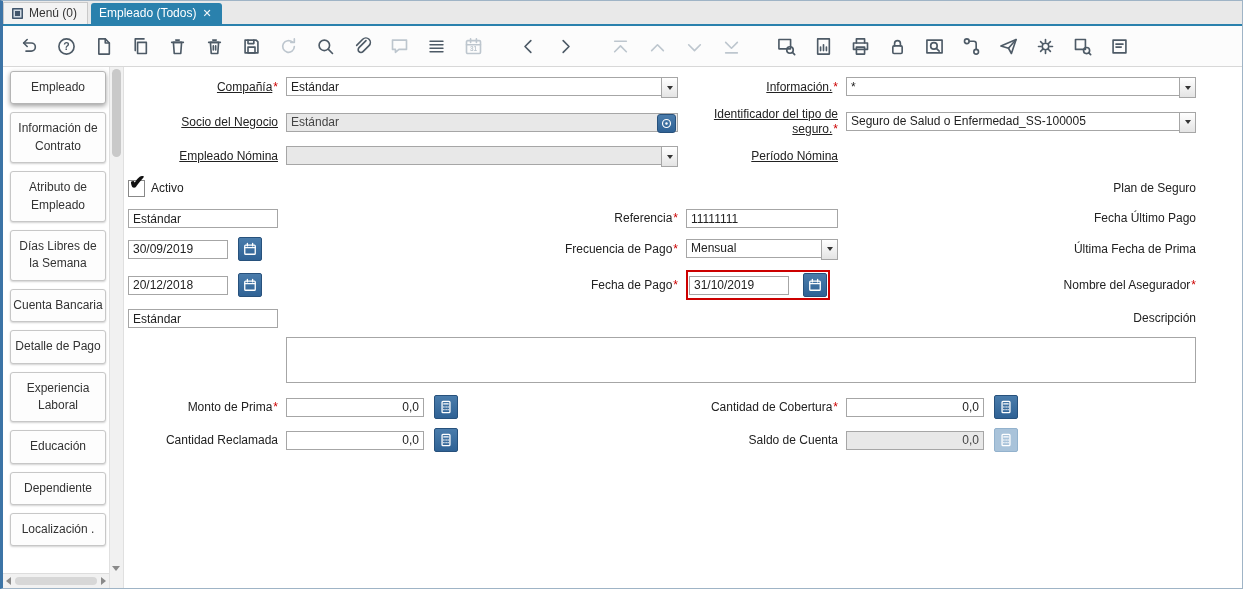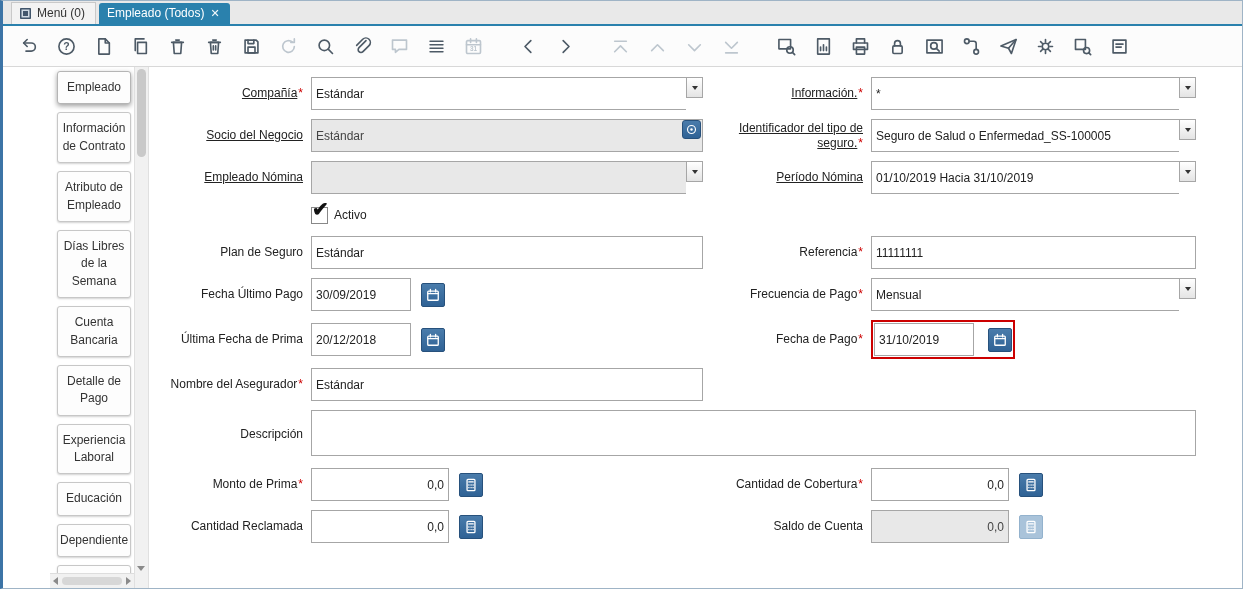--- a/index.html
+++ b/index.html
@@ -1,42 +1,42 @@
 <!DOCTYPE html>
 <html><head>
 <meta charset="utf-8">
 <style>
   html,body{margin:0;padding:0;background:#cfd6dc;}
   body{font-family:"Liberation Sans",sans-serif;font-size:12px;color:#222;}
   .window{width:1243px;height:589px;background:#fff;position:relative;box-sizing:border-box;
           border:1px solid #9fb4c6;border-left:3px solid #3c74a6;overflow:hidden;display:flex;flex-direction:column;}
 
   
-  .tabbar{height:23px;background:#e9e9e9;display:flex;align-items:flex-end;padding-left:8px;gap:3px;
+  .tabbar{height:23px;background:#e9e9e9;display:flex;align-items:flex-end;padding-left:0;gap:3px;
           border-bottom:2px solid #2a81ad;flex:none;}
   .wtab{display:flex;align-items:center;gap:6px;padding:3px 10px 4px 8px;white-space:nowrap;cursor:pointer;}
   .wtab.menu{background:#f3f3f3;border:1px solid #c9c9c9;border-bottom:none;color:#333;}
   .wtab.active{background:#2a81ad;color:#fff;border-radius:3px 3px 0 0;}
   .menu-ico{width:11px;height:11px;background:#41556b;display:inline-block;border-radius:1px;
             box-shadow:inset 0 0 0 1.5px #41556b, inset 0 0 0 3px #cfd9e2;}
   .wtab .x{font-size:11px;line-height:1;opacity:.95;}
 
   
   .toolbar{height:40px;background:#fcfcfc;border-bottom:1px solid #d8d8d8;display:flex;align-items:center;
            padding:0 14px;gap:13px;flex:none;}
   .tbi{width:24px;height:24px;display:flex;align-items:center;justify-content:center;cursor:pointer;flex:none;}
   .tbi svg{width:21px;height:21px;stroke:#4d5a66;fill:none;stroke-width:1.4;stroke-linecap:round;stroke-linejoin:round;}
   .tbi svg .f{fill:#4d5a66;stroke:none;font-family:"Liberation Sans",sans-serif;font-weight:bold;}
   .tbi.dis svg{stroke:#bdc6ce;}
   .tbi.dis svg .f{fill:#bdc6ce;}
   .gap{margin-left:18px;}
 
   
   .content{flex:1;display:flex;min-height:0;}
-  .sidebar{width:84px;flex:none;display:flex;flex-direction:column;background:#fff;margin-left:47px;}
+  .sidebar{width:106px;flex:none;display:flex;flex-direction:column;background:#fff;}
   .side-tabs{flex:1;overflow:hidden;display:flex;flex-direction:column;gap:8px;padding:4px 3px 4px 7px;}
   .side-tab{border:1px solid #c7c7c7;border-radius:3px;background:#fdfdfd;text-align:center;color:#333;
             padding:7px 2px;line-height:1.45;cursor:pointer;box-shadow:0 1px 2px rgba(0,0,0,.18);}
   .side-tab.active{box-shadow:0 2px 5px rgba(0,0,0,.38);border-color:#b5b5b5;}
   .hscroll{height:14px;flex:none;background:#f1f1f1;border-top:1px solid #ddd;display:flex;align-items:center;
            justify-content:space-between;padding:0 3px;}
   .vscroll{width:13px;flex:none;background:#f1f1f1;border-left:1px solid #e0e0e0;border-right:1px solid #e0e0e0;
            position:relative;}
   .vthumb{position:absolute;top:2px;left:2px;right:2px;height:88px;background:#c9c9c9;border-radius:5px;cursor:pointer;}
   .vs-down{position:absolute;bottom:3px;left:2px;cursor:pointer;}
@@ -45,21 +45,21 @@
   .arr-right{width:0;height:0;border-top:4px solid transparent;border-bottom:4px solid transparent;border-left:5px solid #8a8a8a;cursor:pointer;}
   .hthumb{height:8px;flex:1;margin:0 4px;background:#d7d7d7;border-radius:4px;cursor:pointer;}
 
   
   .main{flex:1;background:#fff;padding:10px 46px 0 4px;overflow:hidden;}
   .form-grid{display:grid;grid-template-columns:150px 392px 152px 1fr;column-gap:8px;row-gap:9px;align-items:center;}
   .lbl{text-align:right;color:#222;line-height:1.25;}
   .lbl .link{text-decoration:underline;cursor:pointer;}
   .req{color:#cc0000;padding-left:1px;}
 
-  .txt{width:100%;box-sizing:border-box;height:33px;border:1px solid #a6a6a6;padding:1px 4px;
+  .txt{width:100%;box-sizing:border-box;height:19px;border:1px solid #a6a6a6;padding:1px 4px;
        font:12px "Liberation Sans",sans-serif;color:#222;background:#fff;}
   .txt.dis{background:#e8e8e8;color:#444;}
   .num{text-align:right;}
   textarea.txt{height:46px;resize:none;padding-top:3px;}
 
   .combo{display:flex;width:100%;}
   .combo .txt{flex:1;border-right:none;}
   .combo-btn{width:17px;height:21px;box-sizing:border-box;border:1px solid #a6a6a6;cursor:pointer;flex:none;
              background:linear-gradient(#ffffff,#e4e4e4);display:flex;align-items:center;justify-content:center;}
   .arr-combo{width:0;height:0;border-left:3.5px solid transparent;border-right:3.5px solid transparent;border-top:4.5px solid #333;}
@@ -342,26 +342,20 @@
         </div>
 
         <div class="lbl"><span class="link">Empleado Nómina</span></div>
         <div class="combo">
           <input class="txt dis" disabled="" value="" style="">
           <span class="combo-btn">
               <span class="arr-combo"></span>
             </span>
         </div>
         <div class="lbl"><span class="link">Período Nómina</span></div>
-        <div class="combo">
-          <input class="txt" value="01/10/2019 Hacia 31/10/2019" style="">
-          <span class="combo-btn">
-              <span class="arr-combo"></span>
-            </span>
-        </div>
 
         <div></div>
         <div class="chkrow">
           <span class="chkbox">
               <span class="mark">✔</span>
             </span>
           <span>Activo</span>
         </div>
         <div></div>
           <div></div>

